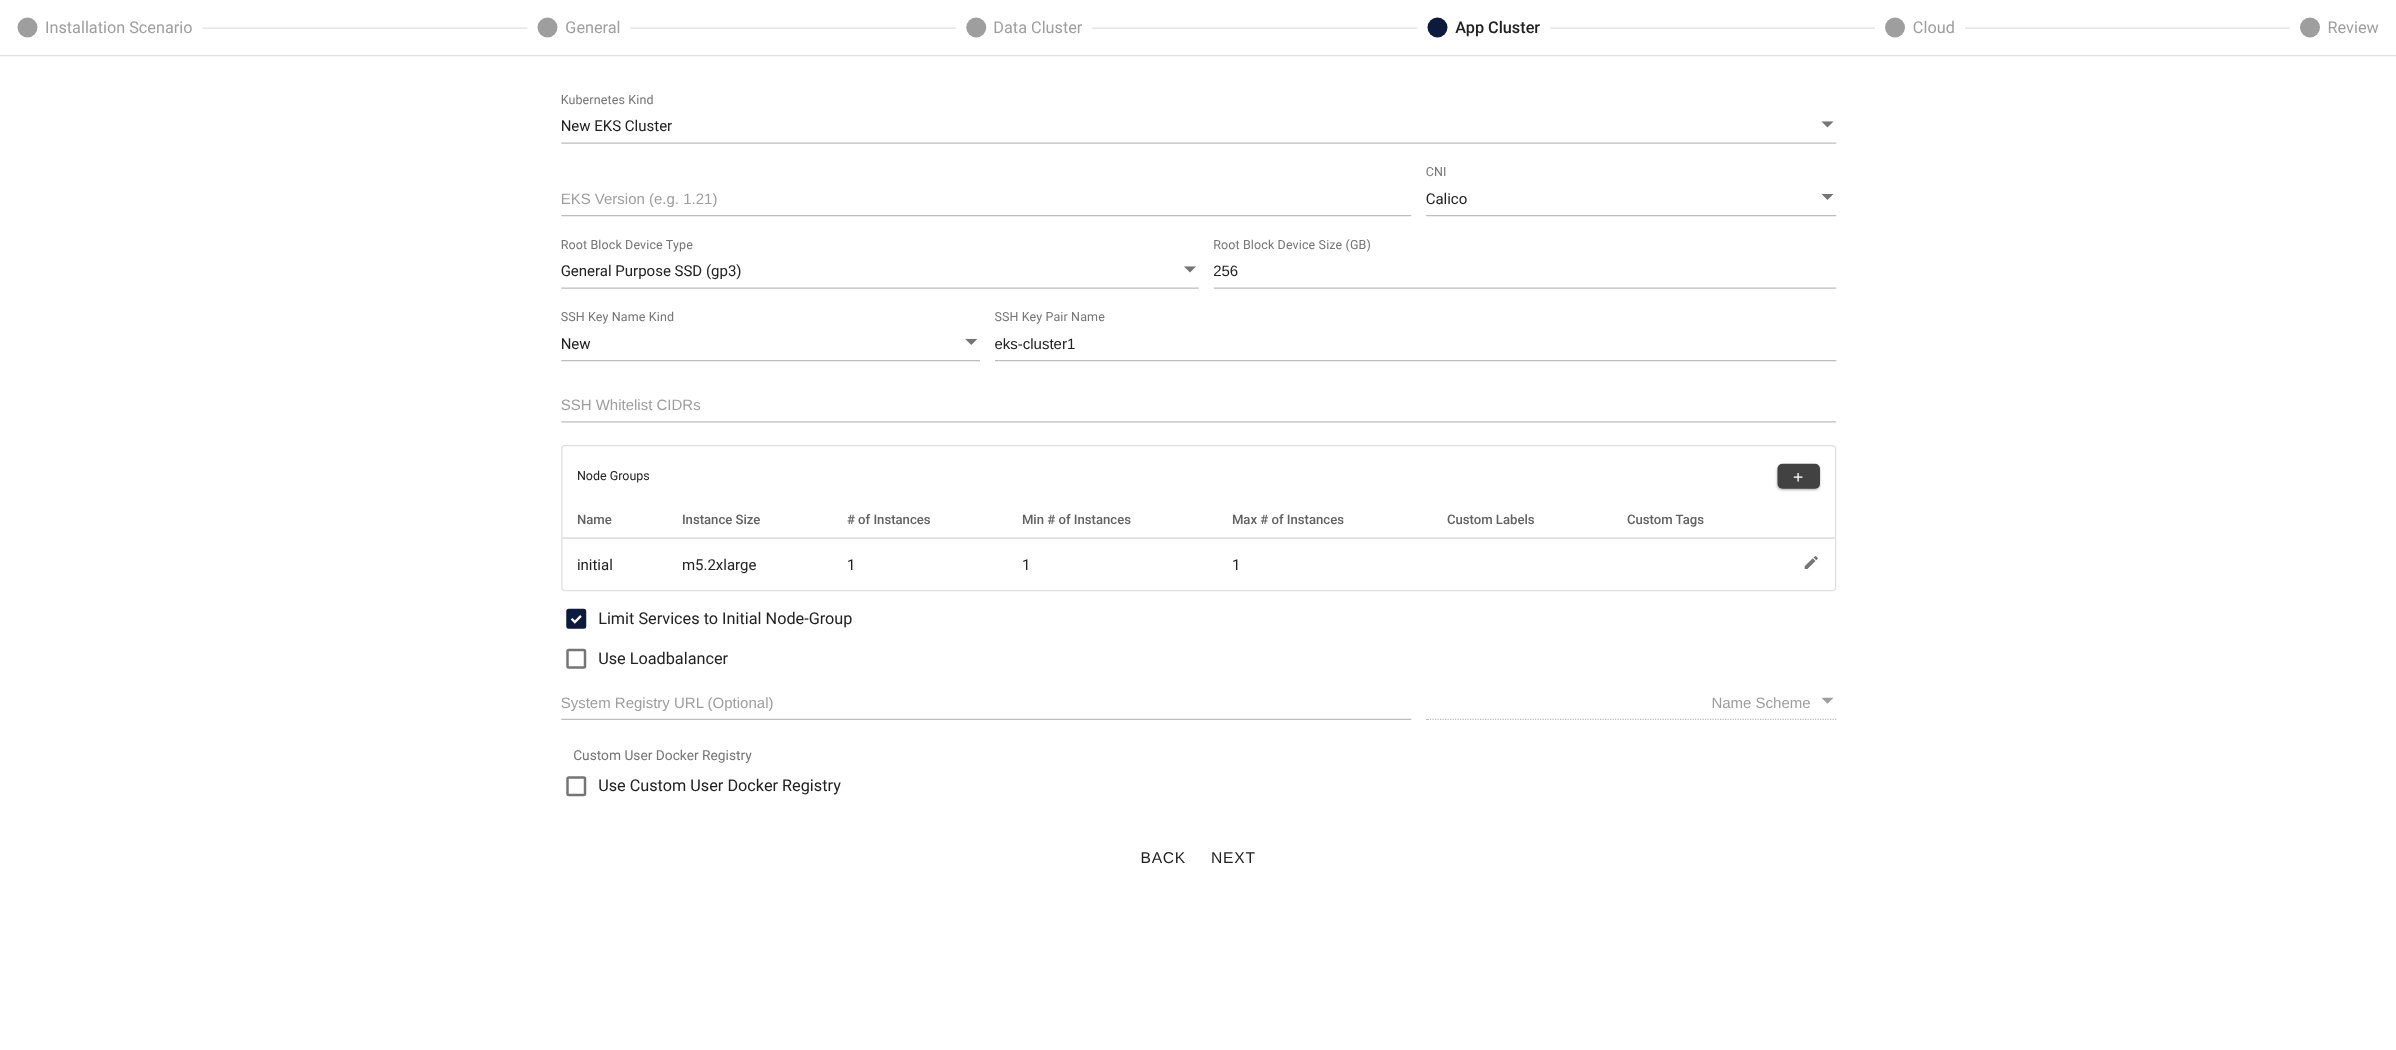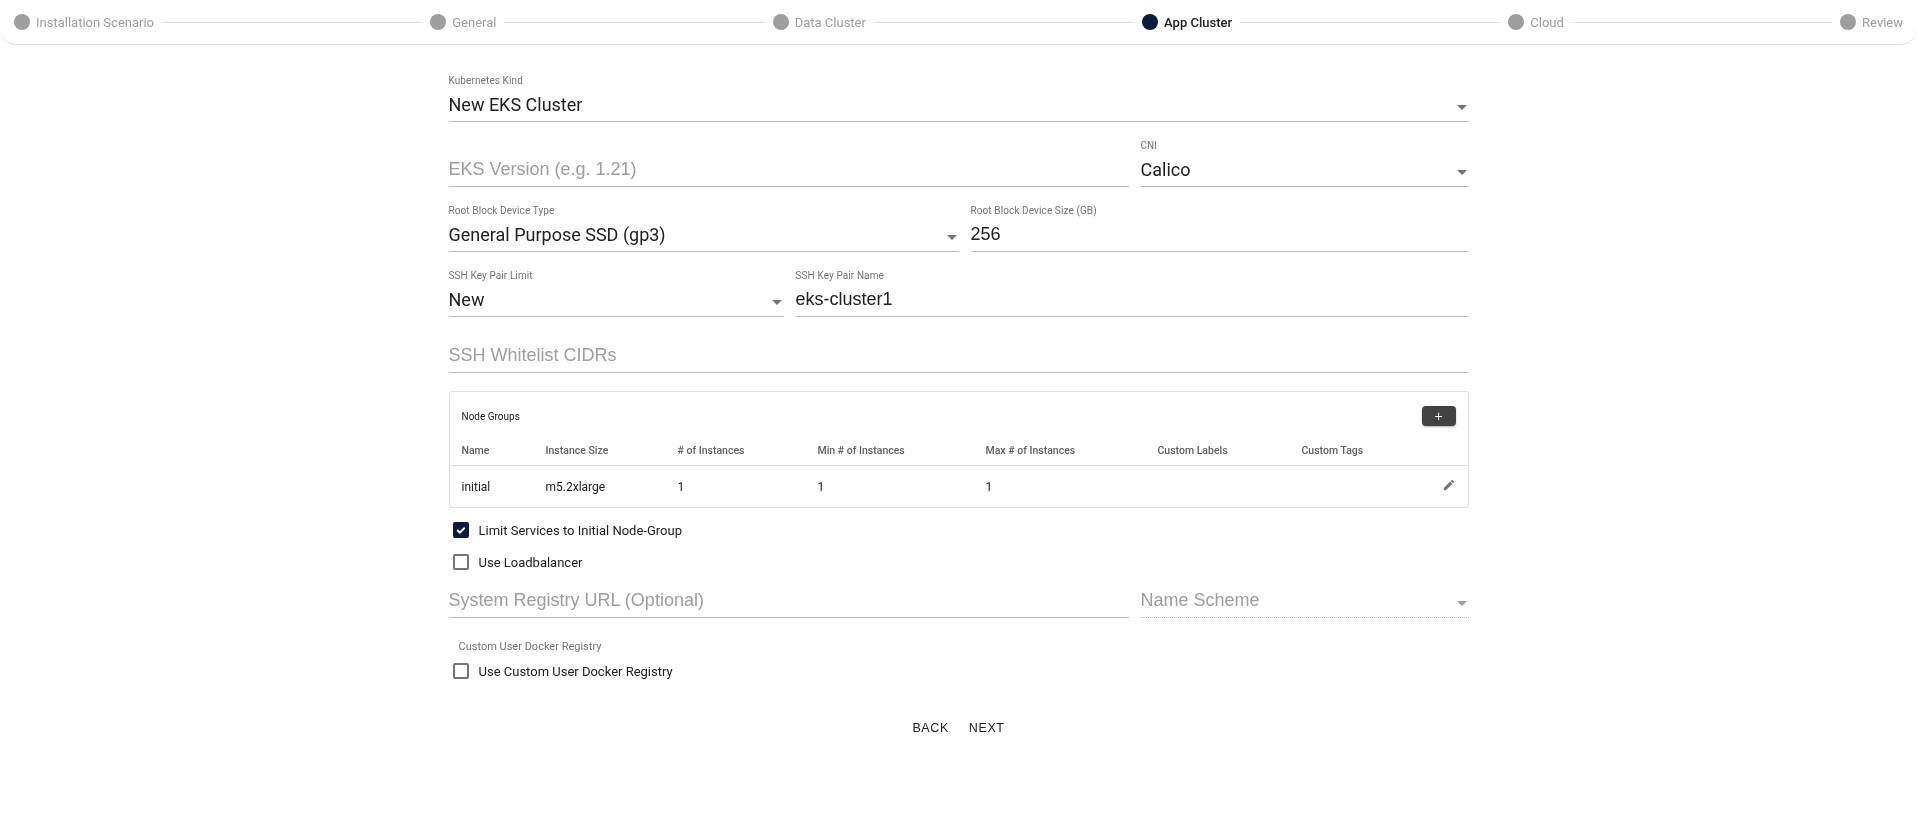--- a/index.html
+++ b/index.html
@@ -10,21 +10,20 @@
     width: 1917px;
     font-size: 13px;
   }
   
   .stepper {
     display: flex;
     align-items: center;
     padding: 14px 0;
     border-bottom: 1px solid #e0e0e0;
     width: 100%;
-    border-radius: 16px;
   }
   .step {
     display: flex;
     align-items: center;
     gap: 6px;
     color: #9e9e9e;
     font-size: 13px;
     white-space: nowrap;
   }
   .step.active { color: #212121; font-weight: 500; }
@@ -53,29 +52,29 @@
     font-size: 10px;
     color: #757575;
     margin-bottom: 2px;
     letter-spacing: 0.1px;
   }
   .field-input-wrap { position: relative; }
   .field-input, .field-value {
     border: none;
     border-bottom: 1px solid #bdbdbd;
     padding: 6px 20px 6px 0;
-    font-size: 18px;
+    font-size: 12px;
     color: #212121;
     background: transparent;
     width: 100%;
     outline: none;
   }
   .field-input::placeholder { color: #9e9e9e; }
   .field.dotted .field-input { border-bottom: 1px dotted #bdbdbd; }
-  .field.placeholderish .field-input { color: #a21caf; }
+  .field.placeholderish .field-input { color: #a21caf; text-align: right; }
   .chev {
     position: absolute;
     right: 2px;
     bottom: 8px;
     pointer-events: none;
   }
   .chev svg { width: 10px; height: 6px; }
 
   
   .w-full { flex: 1; }
@@ -253,21 +252,21 @@
     <div class="field w-full">
       <span class="field-label">Root Block Device Size (GB)</span>
       <div class="field-input-wrap">
         <input class="field-input" value="256" style="">
       </div>
     </div>
   </div>
 
   <div class="row">
     <div class="field w-330">
-      <span class="field-label">SSH Key Pair Limit</span>
+      <span class="field-label">SSH Key Name Kind</span>
       <div class="field-input-wrap">
         <div class="field-value">New</div>
         <span class="chev">
           <svg viewBox="0 0 10 6">
               <path d="M0 0 L5 5 L10 0" fill="#757575"></path>
             </svg>
         </span>
       </div>
     </div>
     <div class="field w-full">

